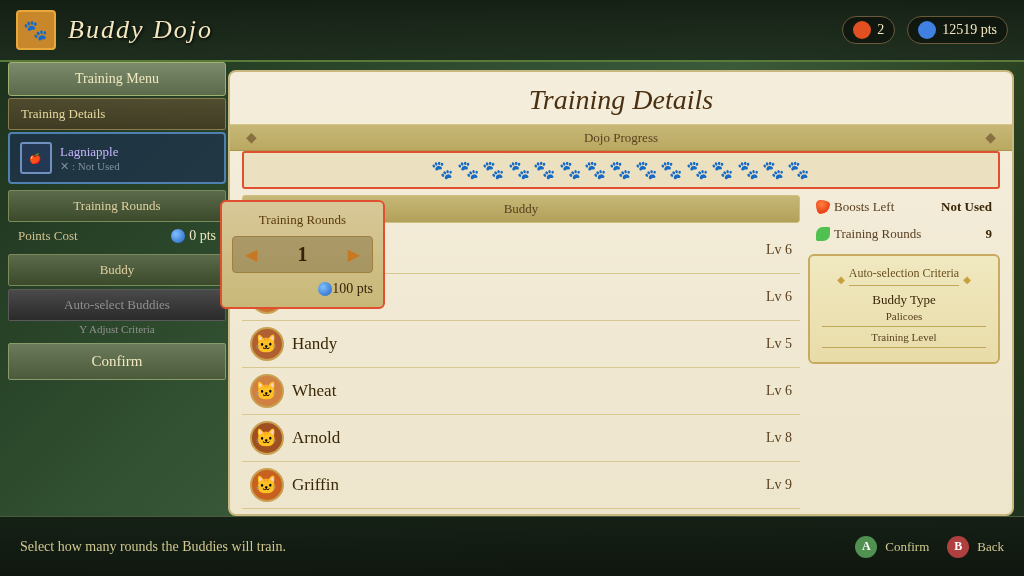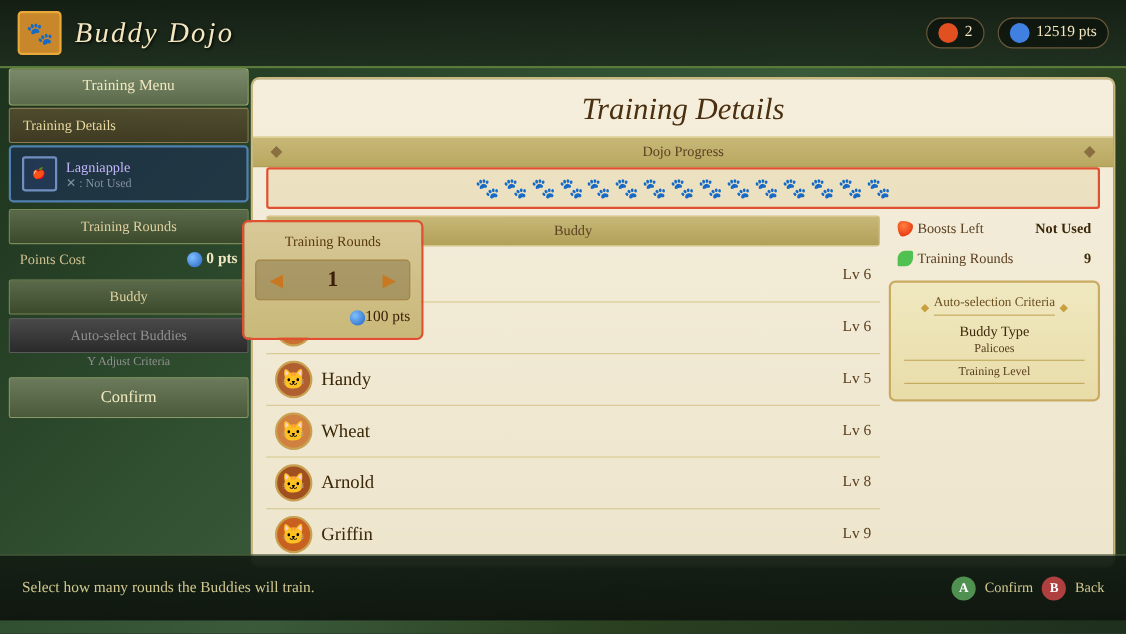--- a/index.html
+++ b/index.html
@@ -162,21 +162,21 @@
       color: #d0c090;
       font-size: 13px;
     }
 
     .points-value {
       display: flex;
       align-items: center;
       gap: 4px;
       color: #f0e8c0;
       font-size: 14px;
-      font-weight: bold;
+      font-weight: normal;
     }
 
     .blue-gem {
       width: 14px; height: 14px;
       background: radial-gradient(circle at 35% 35%, #80c0ff, #2060c0);
       border-radius: 50%;
     }
 
     .buddy-section-header {
       background: linear-gradient(180deg, #5a6a4a 0%, #3a4a2a 100%);
@@ -449,39 +449,39 @@
     .criteria-title-wrapper {
       display: flex;
       align-items: center;
       justify-content: center;
       gap: 4px;
     }
 
     
     .bottom-bar {
       position: absolute;
-      bottom: 12px; left: 0; right: 0;
+      bottom: 0; left: 0; right: 0;
       height: 60px;
       background: linear-gradient(180deg, rgba(20,30,20,0.95) 0%, rgba(15,22,15,0.98) 100%);
       border-top: 1px solid #4a5a3a;
       display: flex;
       align-items: center;
       padding: 0 20px;
       z-index: 10;
     }
 
     .bottom-text {
       color: #d0c890;
       font-size: 14px;
       flex: 1;
     }
 
     .bottom-buttons {
       display: flex;
-      gap: 8px;
+      gap: 18px;
       align-items: center;
     }
 
     .btn-circle {
       width: 22px; height: 22px;
       border-radius: 50%;
       display: inline-flex;
       align-items: center;
       justify-content: center;
       font-size: 12px;

